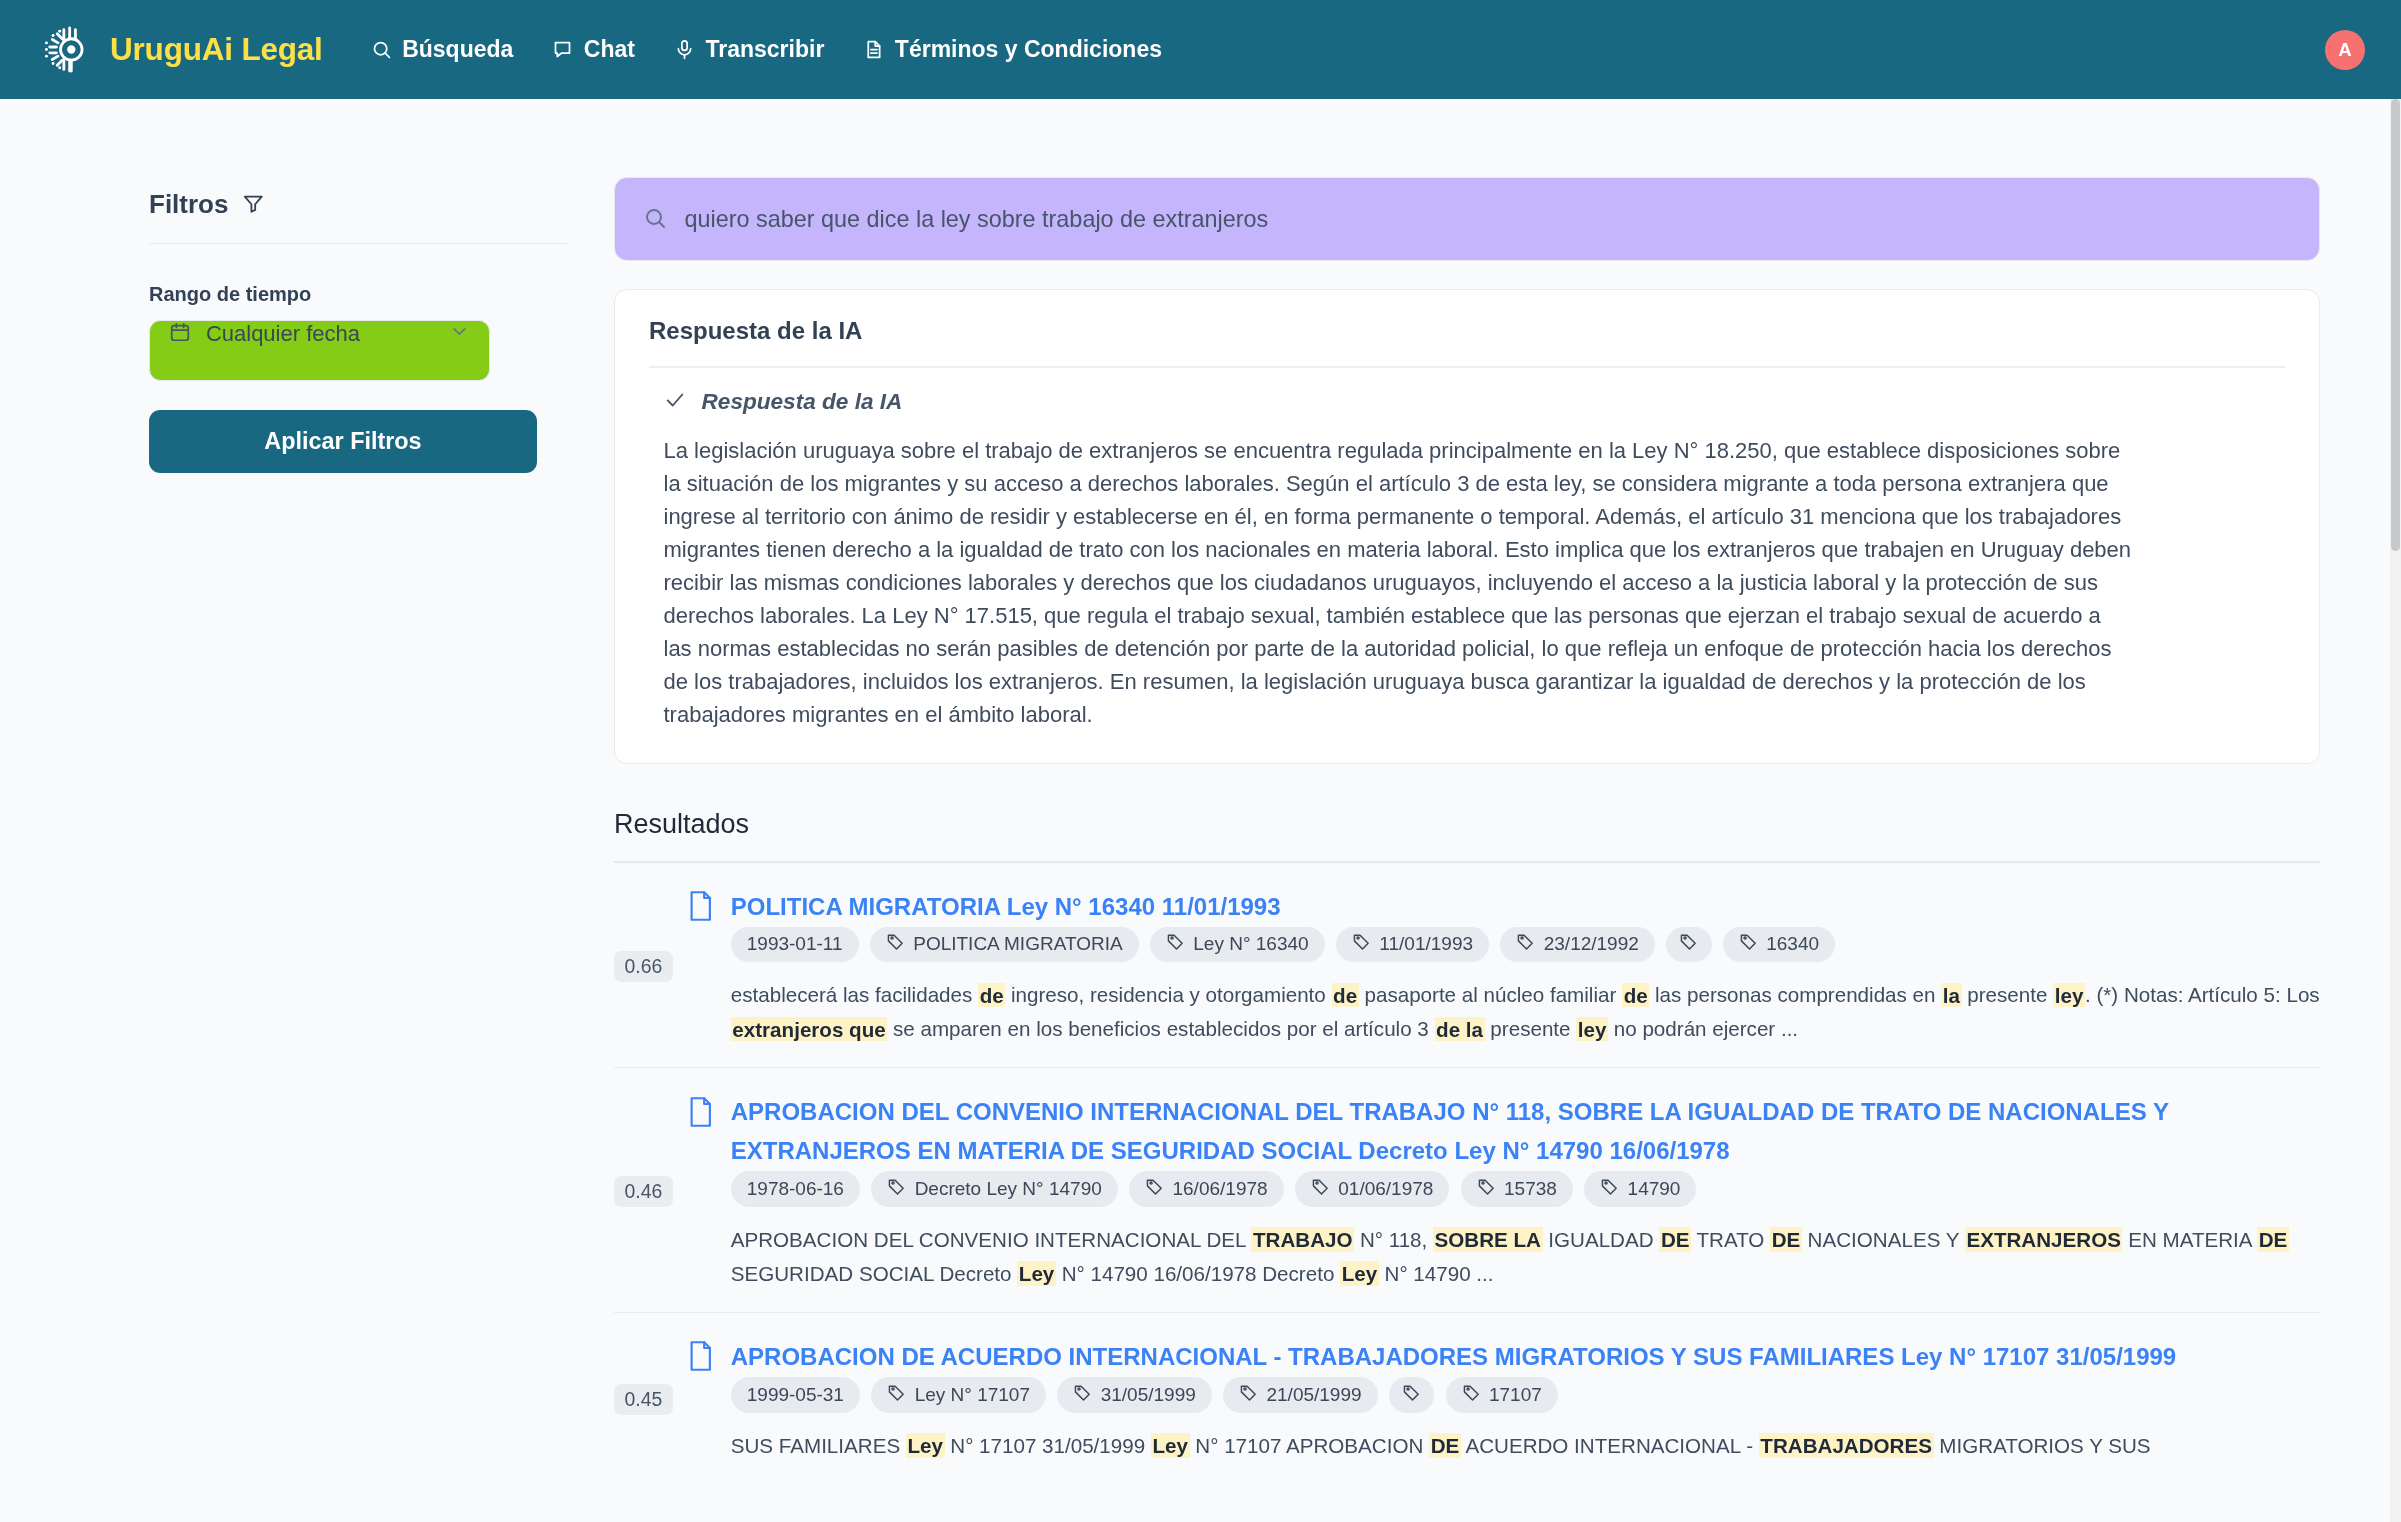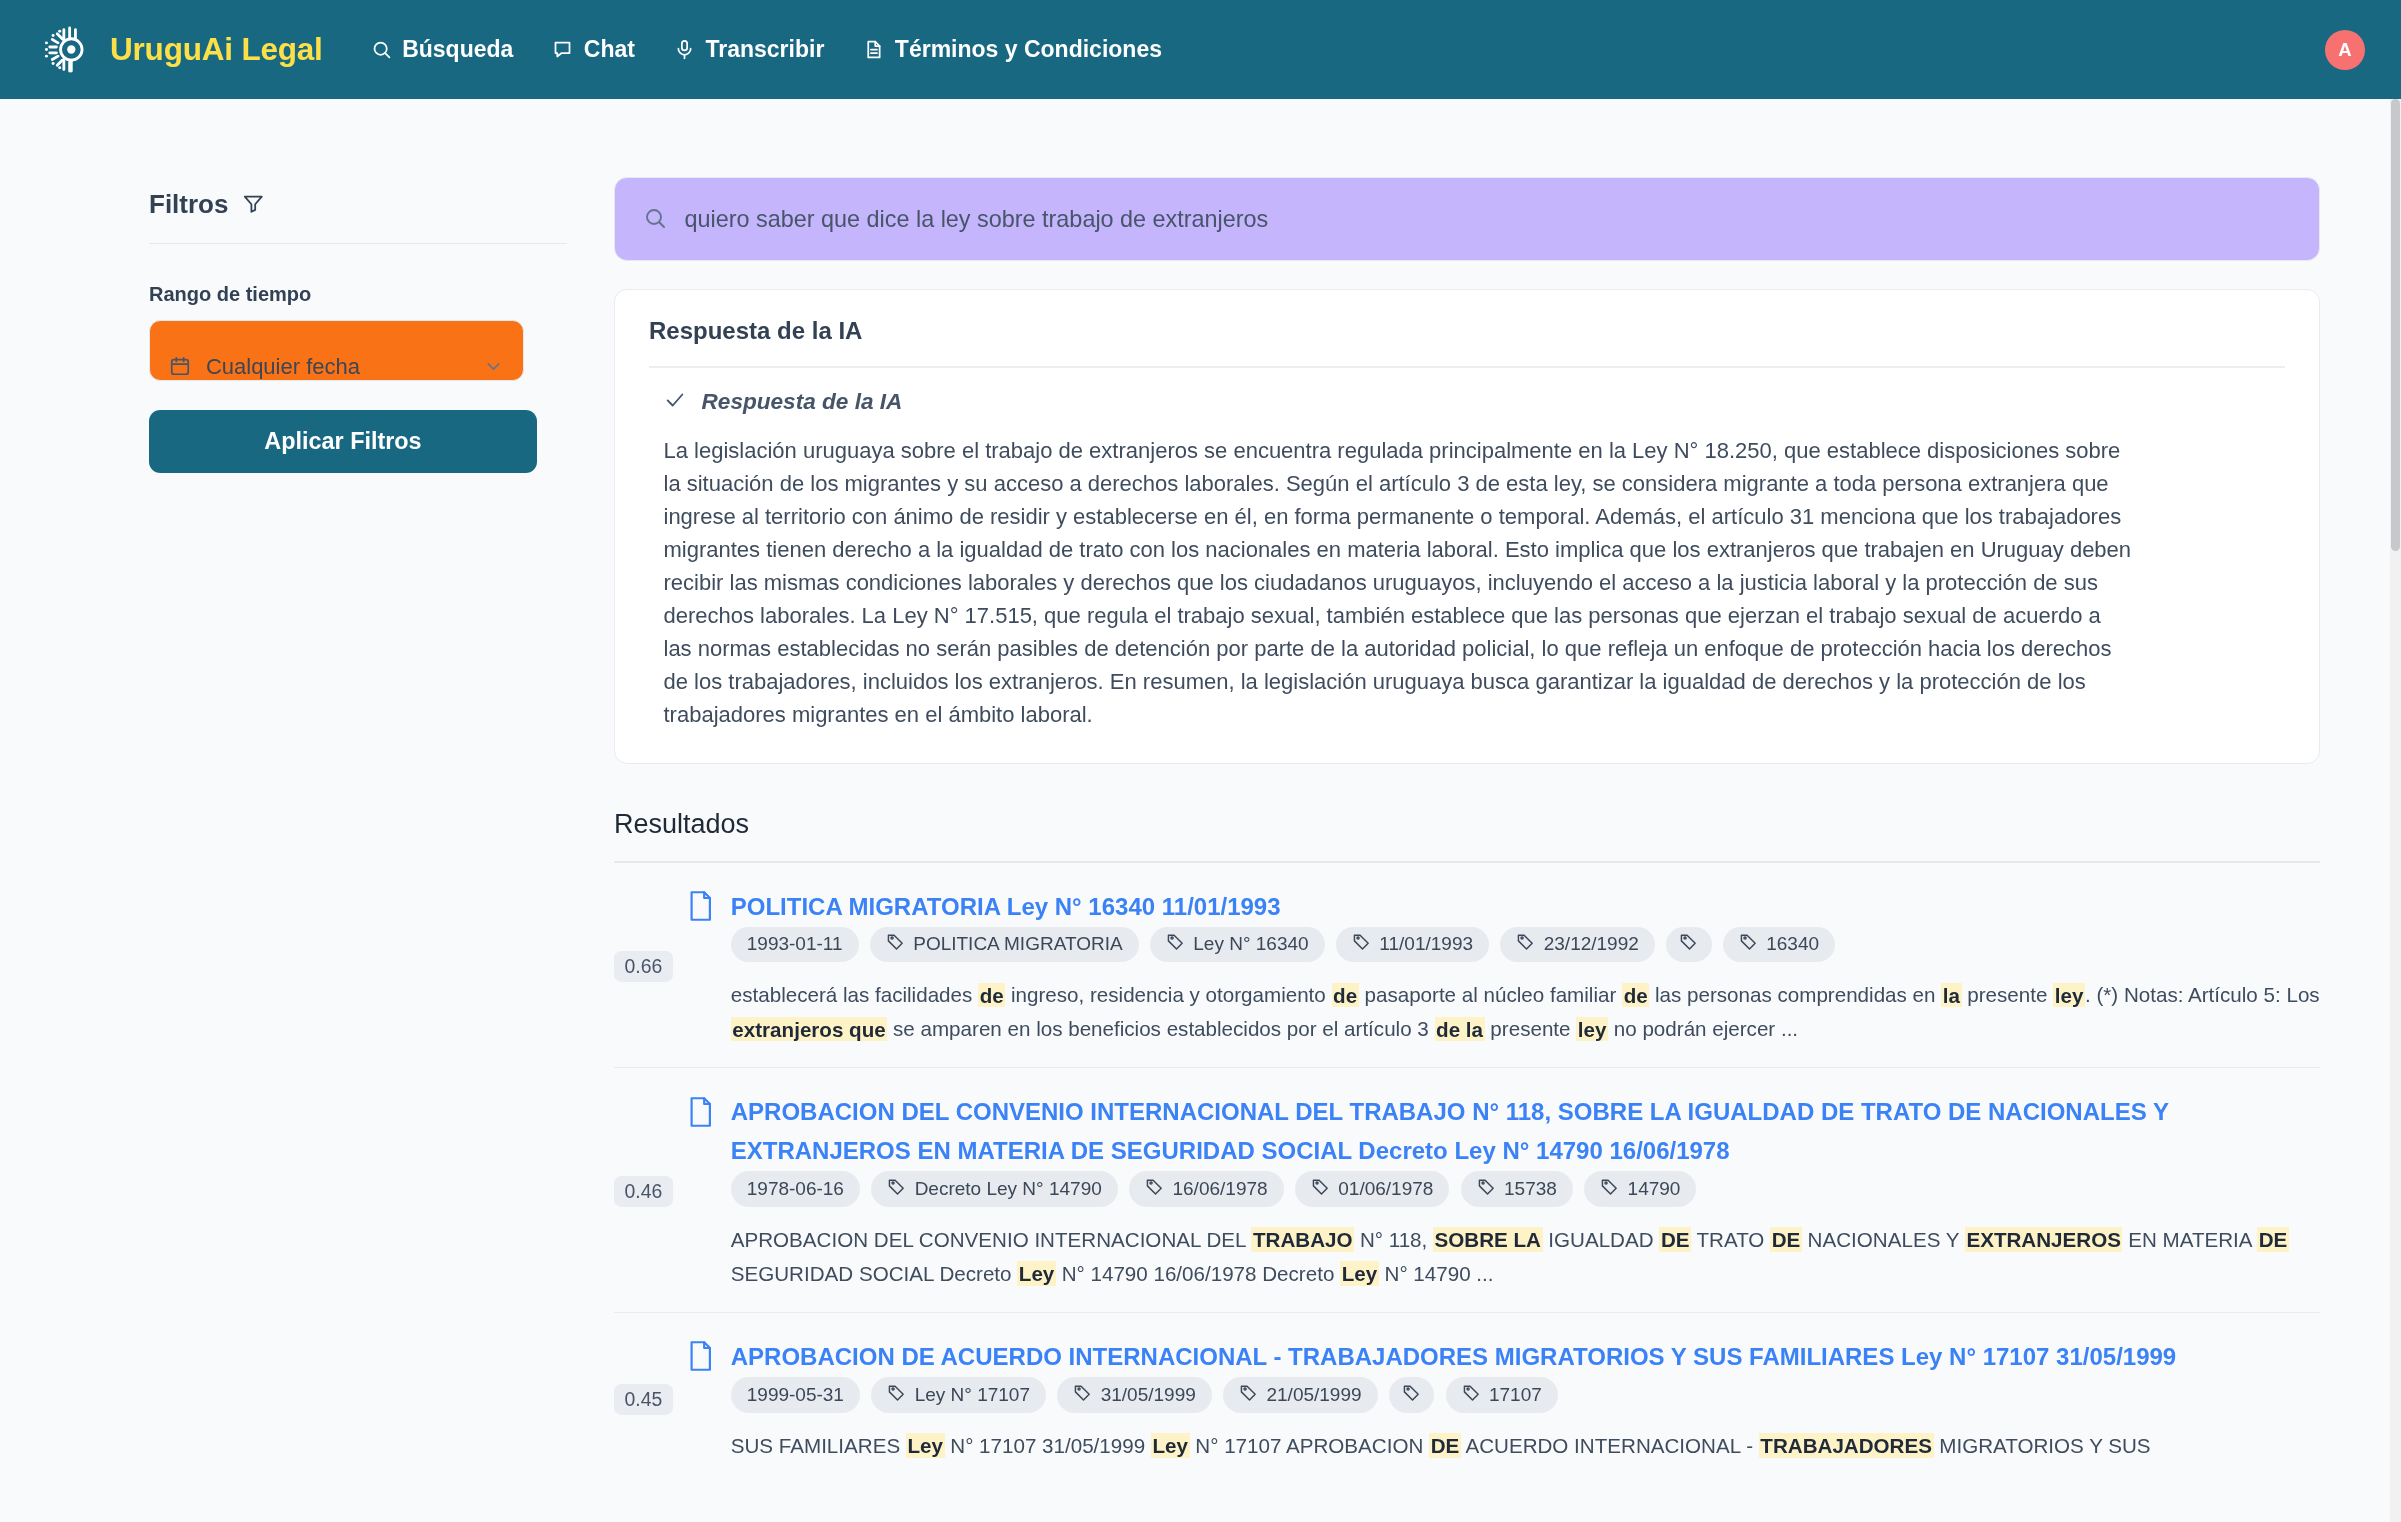--- a/index.html
+++ b/index.html
@@ -71,25 +71,25 @@
   }
   .filters-title { font-size: 26px; font-weight: bold; color: #334155; }
   .field-label {
     display: block;
     margin: 39px 0 14.5px 0;
     font-size: 20px;
     font-weight: bold;
     color: #334155;
   }
   .select-box {
-    width: 375px; height: 61px;
+    width: 341px; height: 61px;
     border: 1.6px solid #e7e9ee;
     border-radius: 11.3px;
-    background: #f97316;
-    display: flex; align-items: flex-end;
+    background: #84cc16;
+    display: flex; align-items: flex-start;
     padding: 0 19.4px;
     gap: 14.5px;
     cursor: pointer;
   }
   .select-value { font-size: 22px; color: #3b4656; flex: 1; }
   .apply-btn {
     width: 388px; height: 63px;
     margin-top: 29px;
     background: #176880;
     color: #ffffff;

